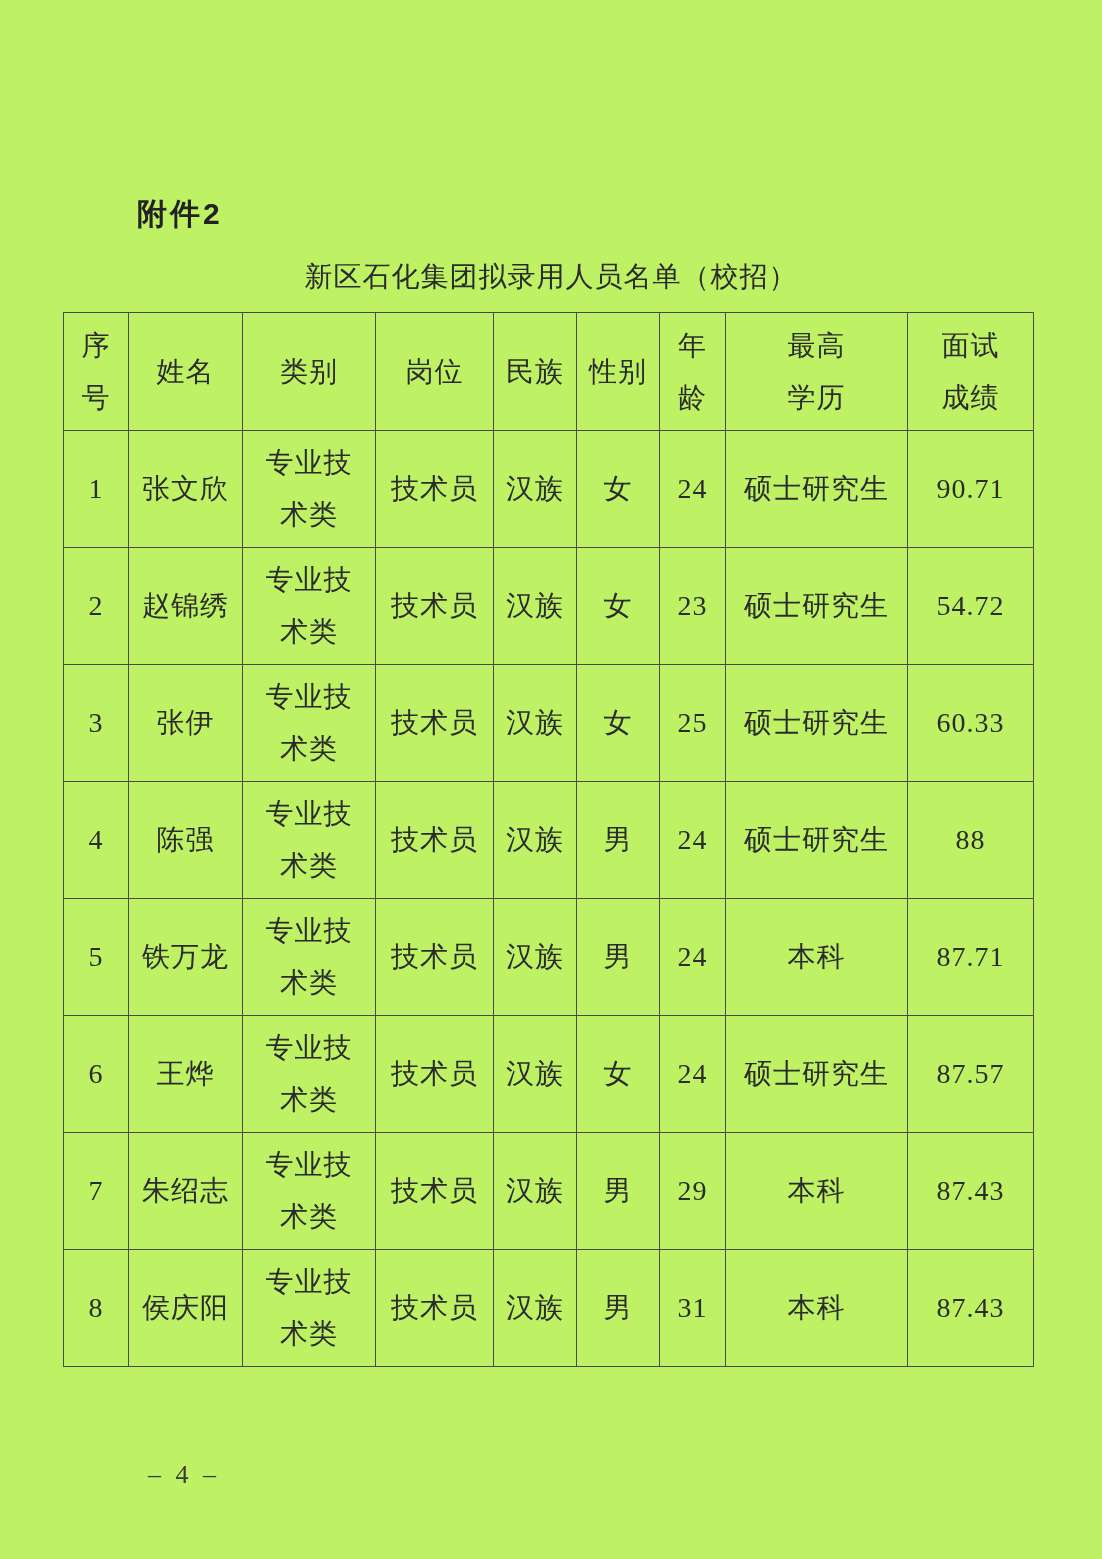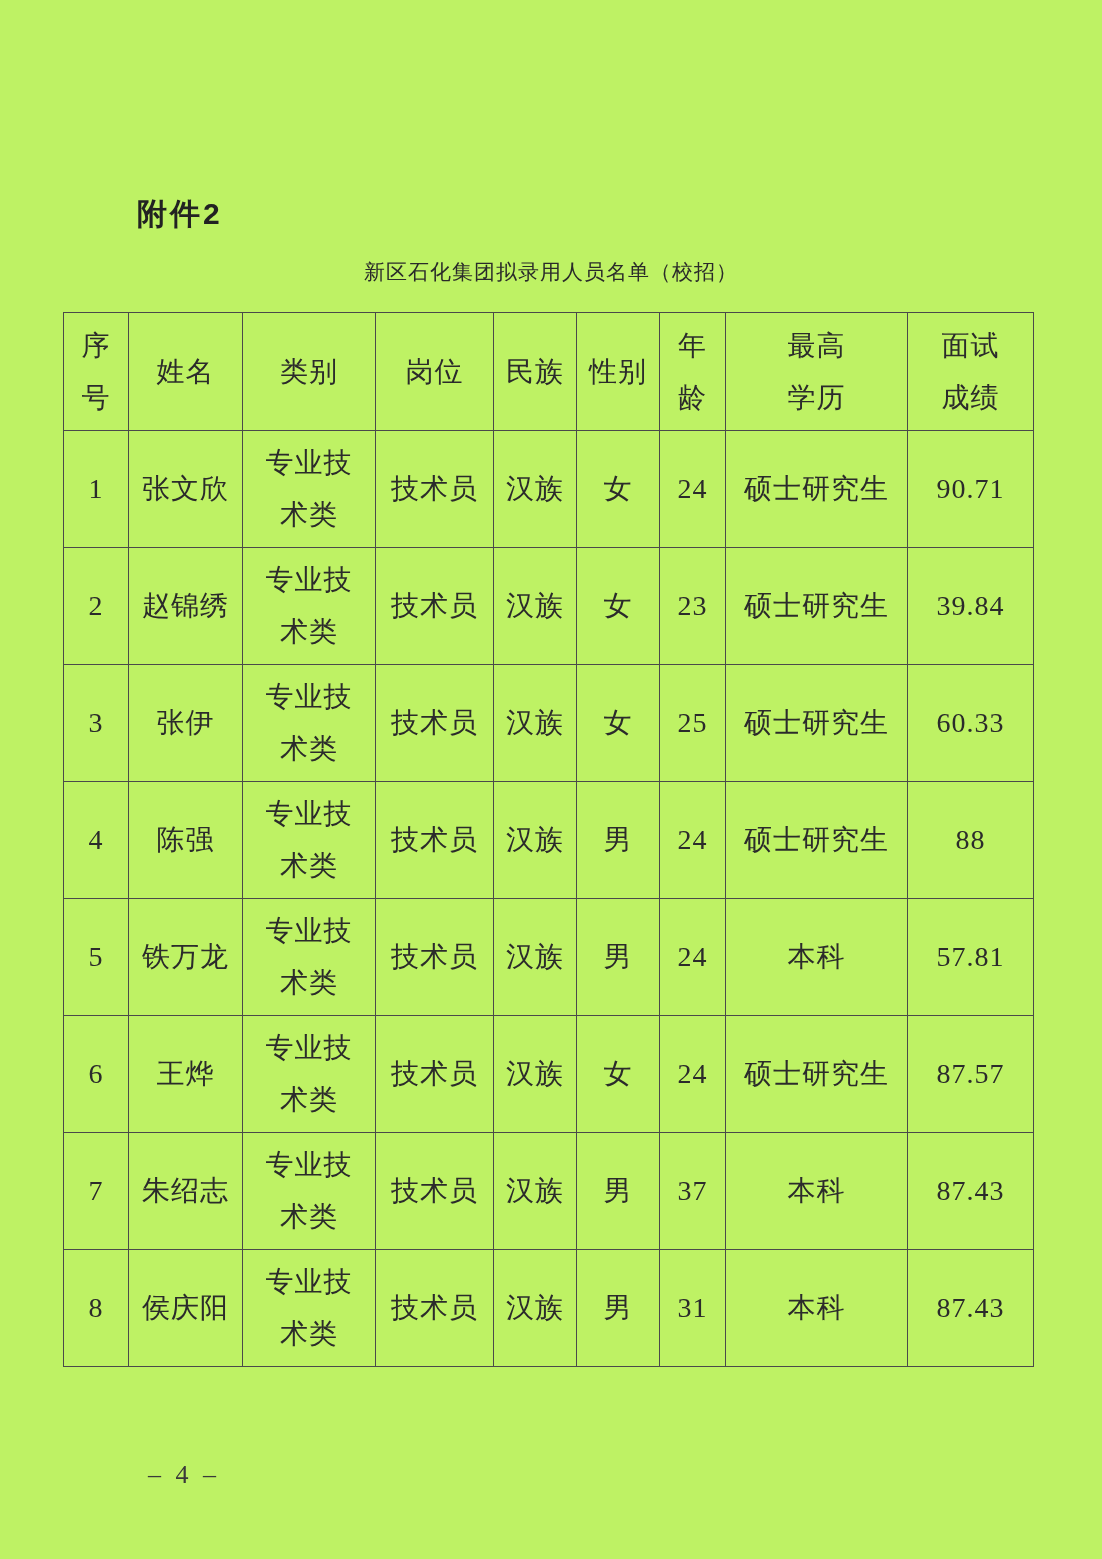--- a/index.html
+++ b/index.html
@@ -22,21 +22,21 @@
     font-weight: 600;
     font-size: 30px;
     letter-spacing: 3px;
     color: #222;
   }
   .doc-title {
     position: absolute;
     left: 0; top: 258px;
     width: 1102px;
     text-align: center;
-    font-size: 21px;
+    font-size: 28px;
     letter-spacing: 1px;
     color: #2a2a2a;
   }
   table.roster {
     position: absolute;
     left: 63px; top: 312px;
     width: 970px;
     border-collapse: collapse;
     table-layout: fixed;
   }
@@ -117,21 +117,21 @@
         <tr>
     <td>2</td>
     <td>赵锦绣</td>
     <td>专业技
 术类</td>
     <td>技术员</td>
     <td>汉族</td>
     <td>女</td>
     <td>23</td>
     <td>硕士研究生</td>
-    <td>39.84</td>
+    <td>54.72</td>
   </tr>
         <tr>
     <td>3</td>
     <td>张伊</td>
     <td>专业技
 术类</td>
     <td>技术员</td>
     <td>汉族</td>
     <td>女</td>
     <td>25</td>
@@ -153,21 +153,21 @@
         <tr>
     <td>5</td>
     <td>铁万龙</td>
     <td>专业技
 术类</td>
     <td>技术员</td>
     <td>汉族</td>
     <td>男</td>
     <td>24</td>
     <td>本科</td>
-    <td>57.81</td>
+    <td>87.71</td>
   </tr>
         <tr>
     <td>6</td>
     <td>王烨</td>
     <td>专业技
 术类</td>
     <td>技术员</td>
     <td>汉族</td>
     <td>女</td>
     <td>24</td>
@@ -175,21 +175,21 @@
     <td>87.57</td>
   </tr>
         <tr>
     <td>7</td>
     <td>朱绍志</td>
     <td>专业技
 术类</td>
     <td>技术员</td>
     <td>汉族</td>
     <td>男</td>
-    <td>37</td>
+    <td>29</td>
     <td>本科</td>
     <td>87.43</td>
   </tr>
         <tr>
     <td>8</td>
     <td>侯庆阳</td>
     <td>专业技
 术类</td>
     <td>技术员</td>
     <td>汉族</td>

